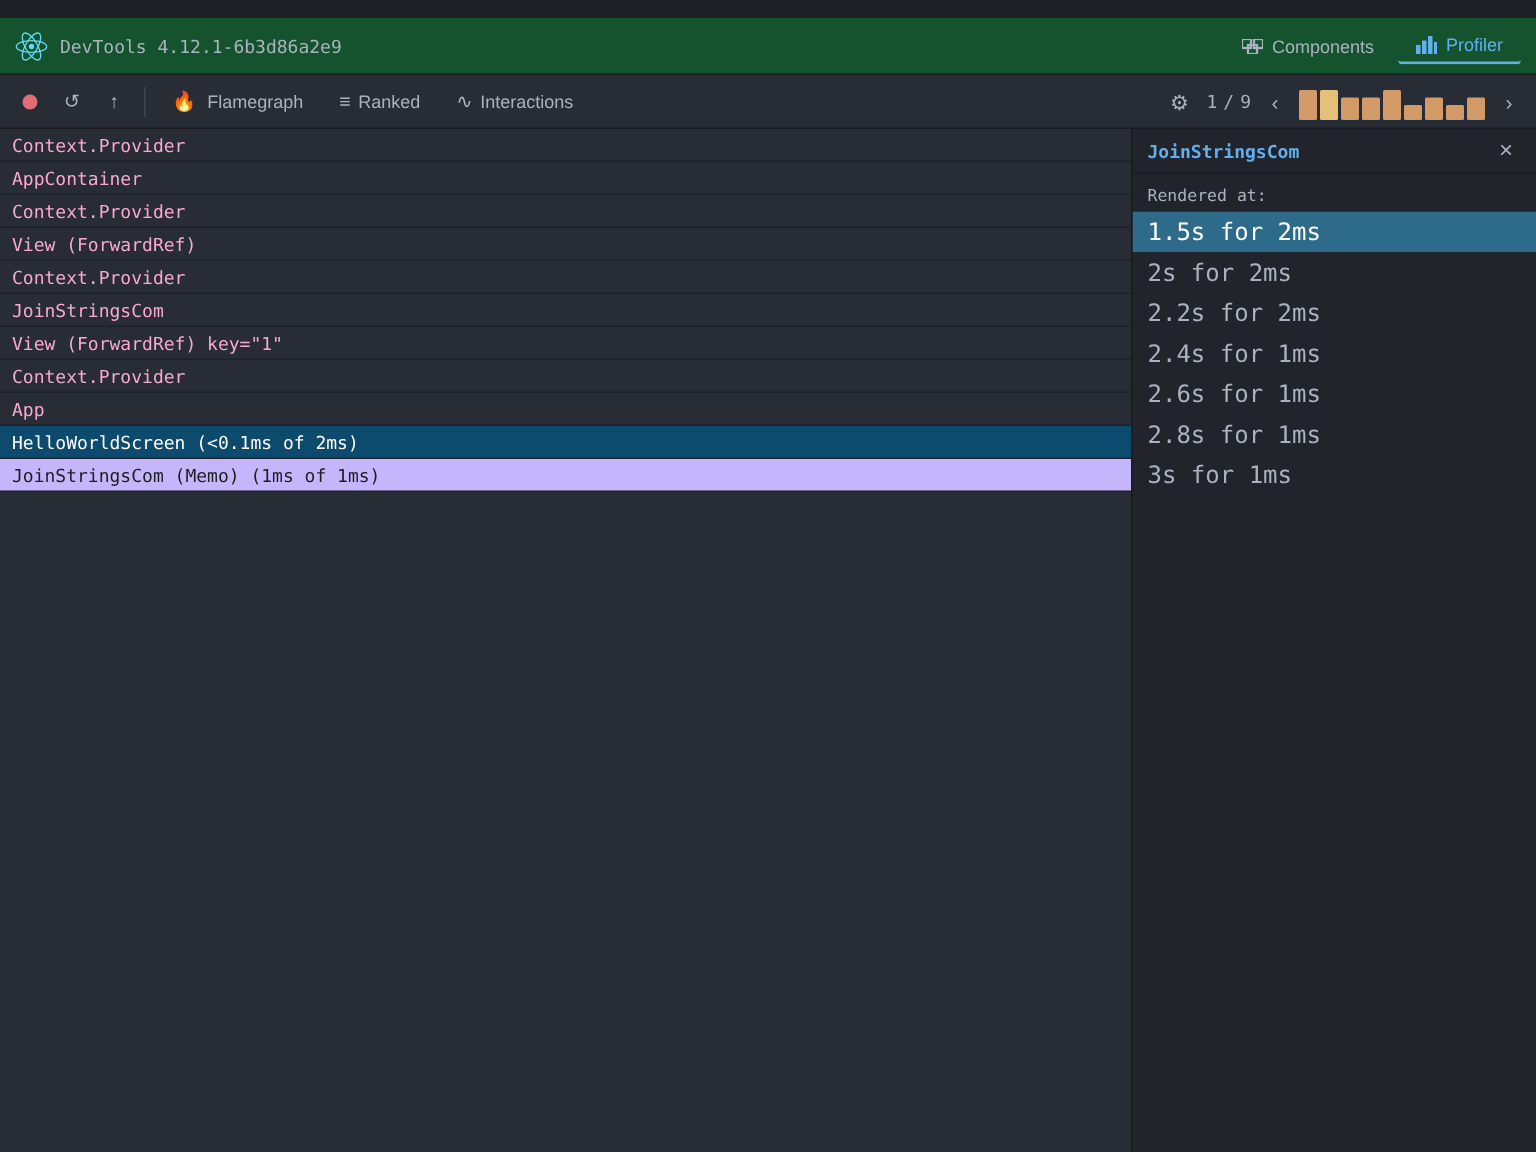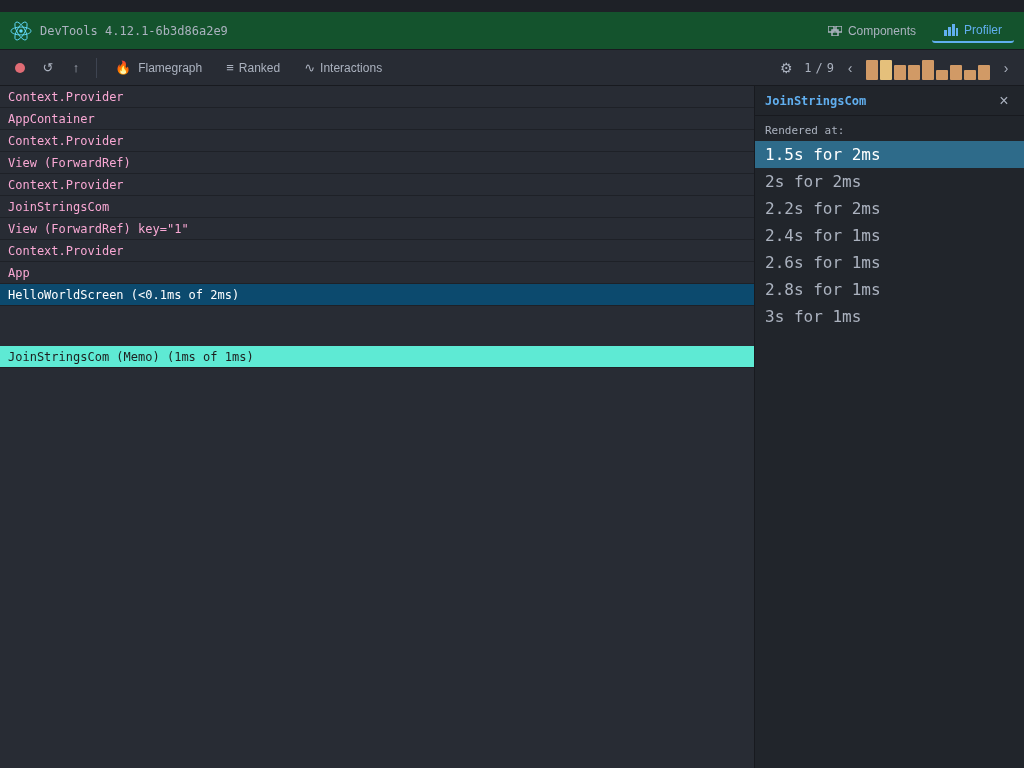--- a/index.html
+++ b/index.html
@@ -183,23 +183,22 @@
       cursor: pointer;
       white-space: nowrap;
       color: #f9a8d4;
       font-size: 12px;
     }
     .flame-row.highlighted-teal {
       background: #0c4a6e;
       color: #fff;
     }
     .flame-row.highlighted-yellow {
-      background: #5eead4;
+      background: #c4b5fd;
       color: #1e1e1e;
-      margin-top: 40px;
     }
 
     
     .right-panel {
       width: 270px;
       background: #21252b;
       border-left: 1px solid #181a1f;
       display: flex;
       flex-direction: column;
     }

